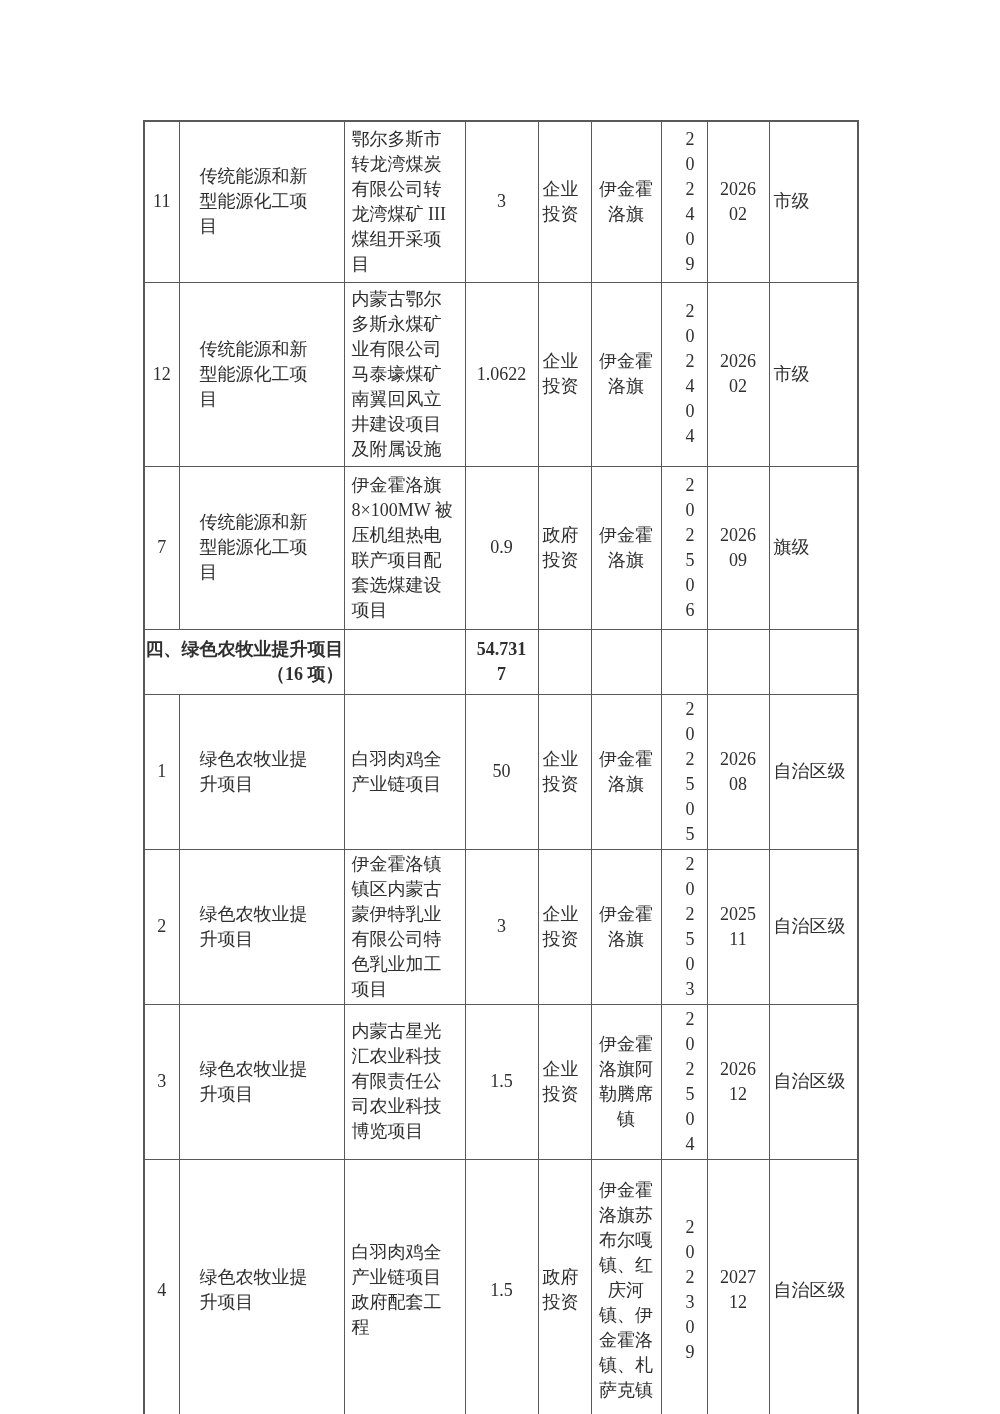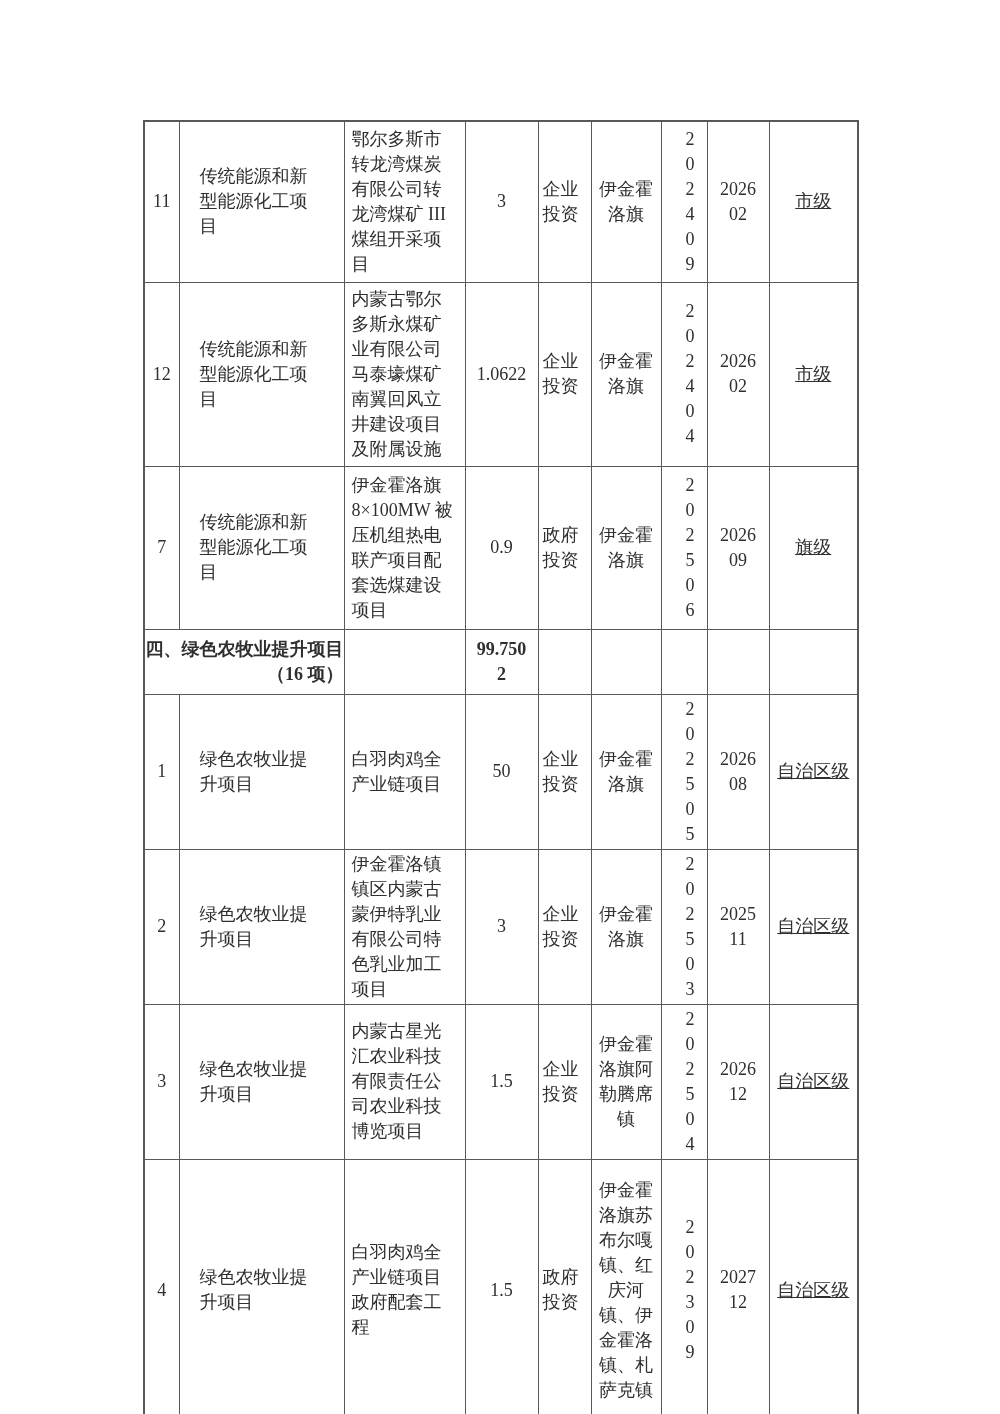--- a/index.html
+++ b/index.html
@@ -36,21 +36,21 @@
     overflow: hidden;
   }
   td.seq  { text-align: center; padding: 2px 4px; }
   td.cat  { text-align: left;   padding: 2px 20px; }
   td.name { text-align: left;   padding: 2px 7px; }
   td.amt  { text-align: center; word-break: break-all; padding: 2px 9px; }
   td.type { text-align: left; padding: 2px 4px; }
   td.loc  { text-align: center; padding: 18px 5px; }
   td.d1   { text-align: center; word-break: break-all; padding: 2px 24px; }
   td.d2   { text-align: center; word-break: break-all; padding: 2px 12px; }
-  td.lvl  { text-align: center; padding: 2px 4px; text-decoration: underline; }
+  td.lvl  { padding: 2px 4px; }
   td.section-title {
     font-weight: bold;
     text-align: right;
     padding: 2px 0;
   }
   .st-line { display: block; white-space: nowrap; }
   td.bold { font-weight: bold; }
 </style>
 </head>
 <body>
@@ -105,21 +105,21 @@
         <td class="d2">202609</td>
         <td class="lvl">旗级</td>
       </tr>
 
       <tr style="height:65px">
         <td class="section-title" colspan="2">
           <span class="st-line">四、绿色农牧业提升项目</span>
           <span class="st-line">（16 项）</span>
         </td>
         <td class="name"></td>
-        <td class="amt bold">99.7502</td>
+        <td class="amt bold">54.7317</td>
         <td class="type"></td>
         <td class="loc"></td>
         <td class="d1"></td>
         <td class="d2"></td>
         <td class="lvl"></td>
       </tr>
 
       <tr style="height:65px">
         <td class="seq">1</td>
         <td class="cat">绿色农牧业提升项目</td>

